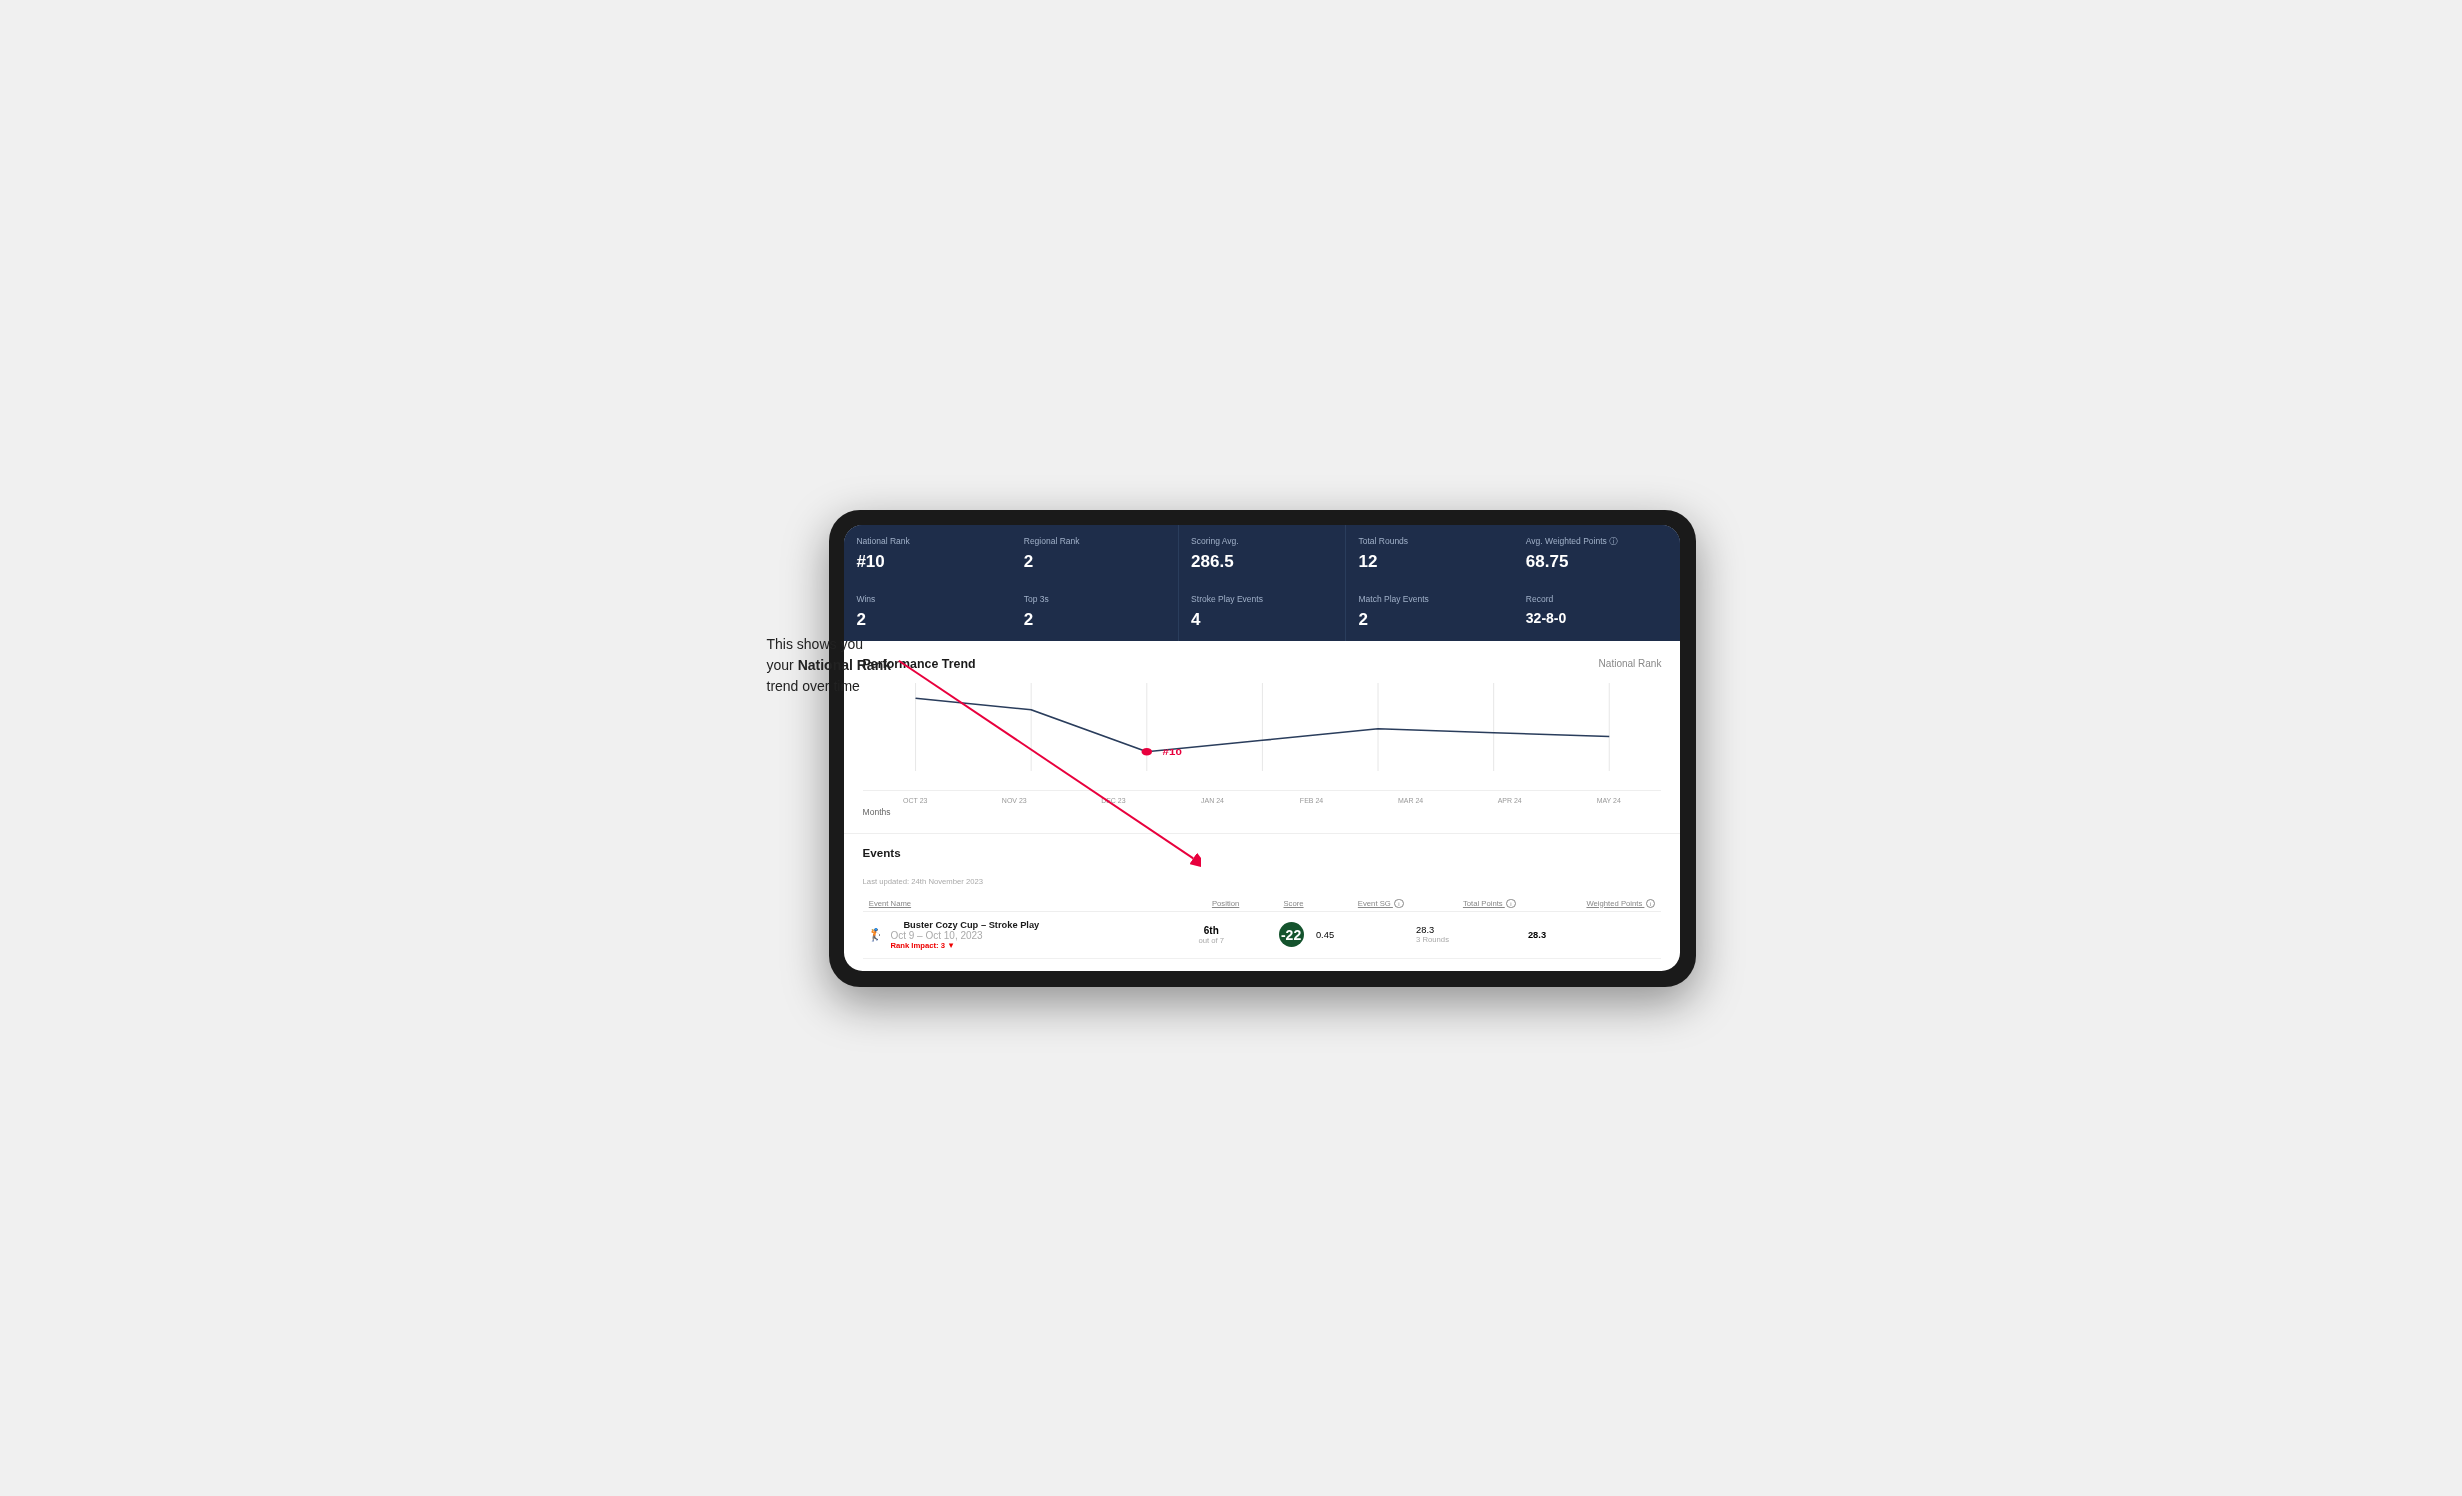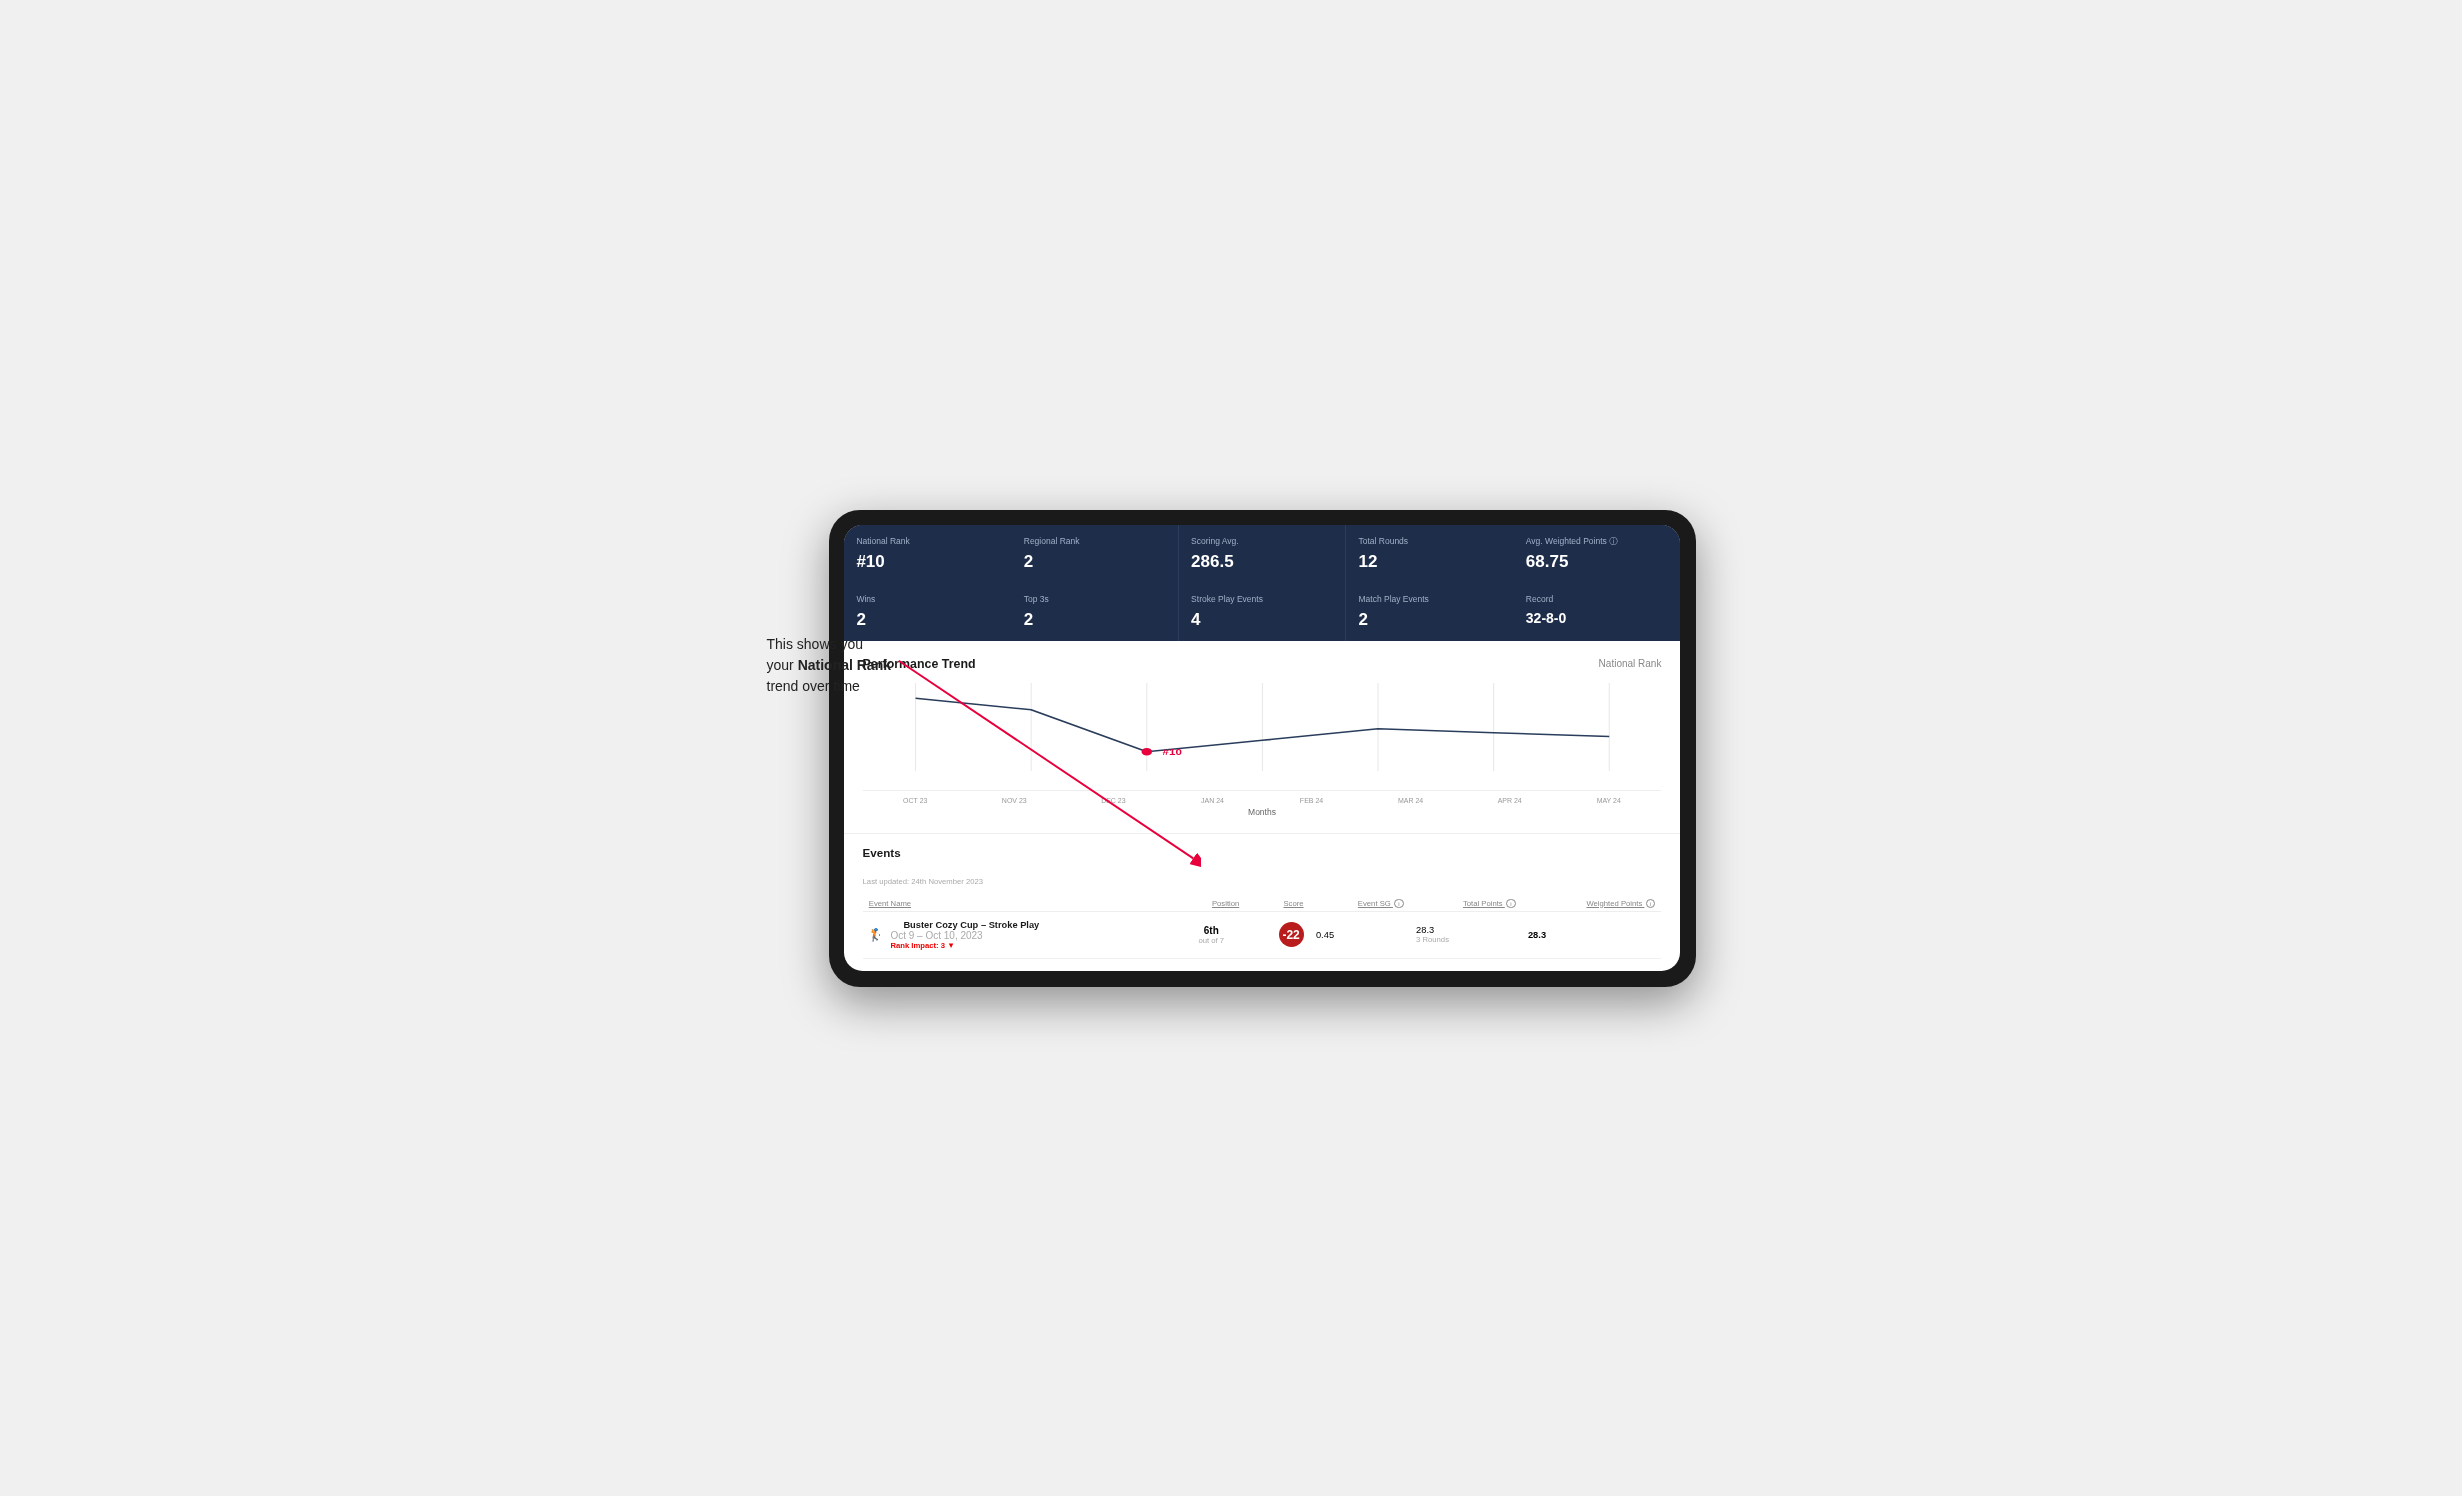--- a/index.html
+++ b/index.html
@@ -137,21 +137,21 @@
     }
 
     .chart-x-label {
       font-size: 7px;
       color: #999;
       text-align: center;
       flex: 1;
     }
 
     .chart-x-axis-title {
-      text-align: center;
+      text-align: left;
       font-size: 8.5px;
       color: #666;
       margin-top: 3.1px;
     }
 
     
     .events-section {
       padding: 12.4px 18.6px;
       border-top: 0.8px solid #eee;
     }
@@ -210,29 +210,29 @@
     .event-rank-impact {
       font-size: 7.7px;
       color: #e00;
       display: flex;
       align-items: center;
       gap: 1.5px;
       font-weight: bold;
     }
 
     .score-badge {
-      background: #b91c1c;
+      background: #14532d;
       color: #fff;
       border-radius: 50%;
       width: 25px;
       height: 25px;
       display: flex;
       align-items: center;
       justify-content: center;
-      font-size: 12px;
+      font-size: 14px;
       font-weight: 700;
     }
 
     .pos-text {
       text-align: center;
       font-size: 10px;
       font-weight: 600;
     }
 
     .pos-sub {

